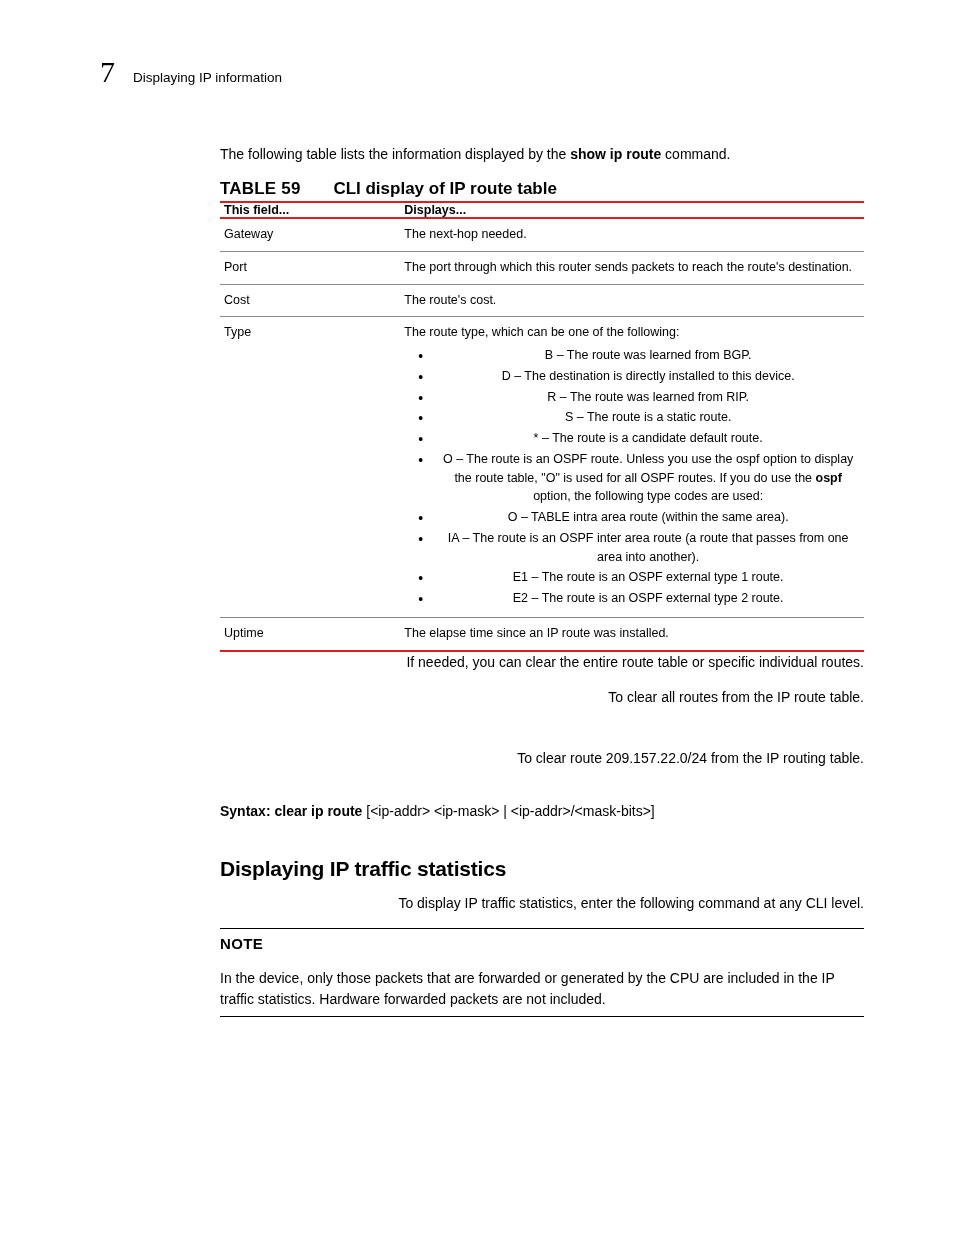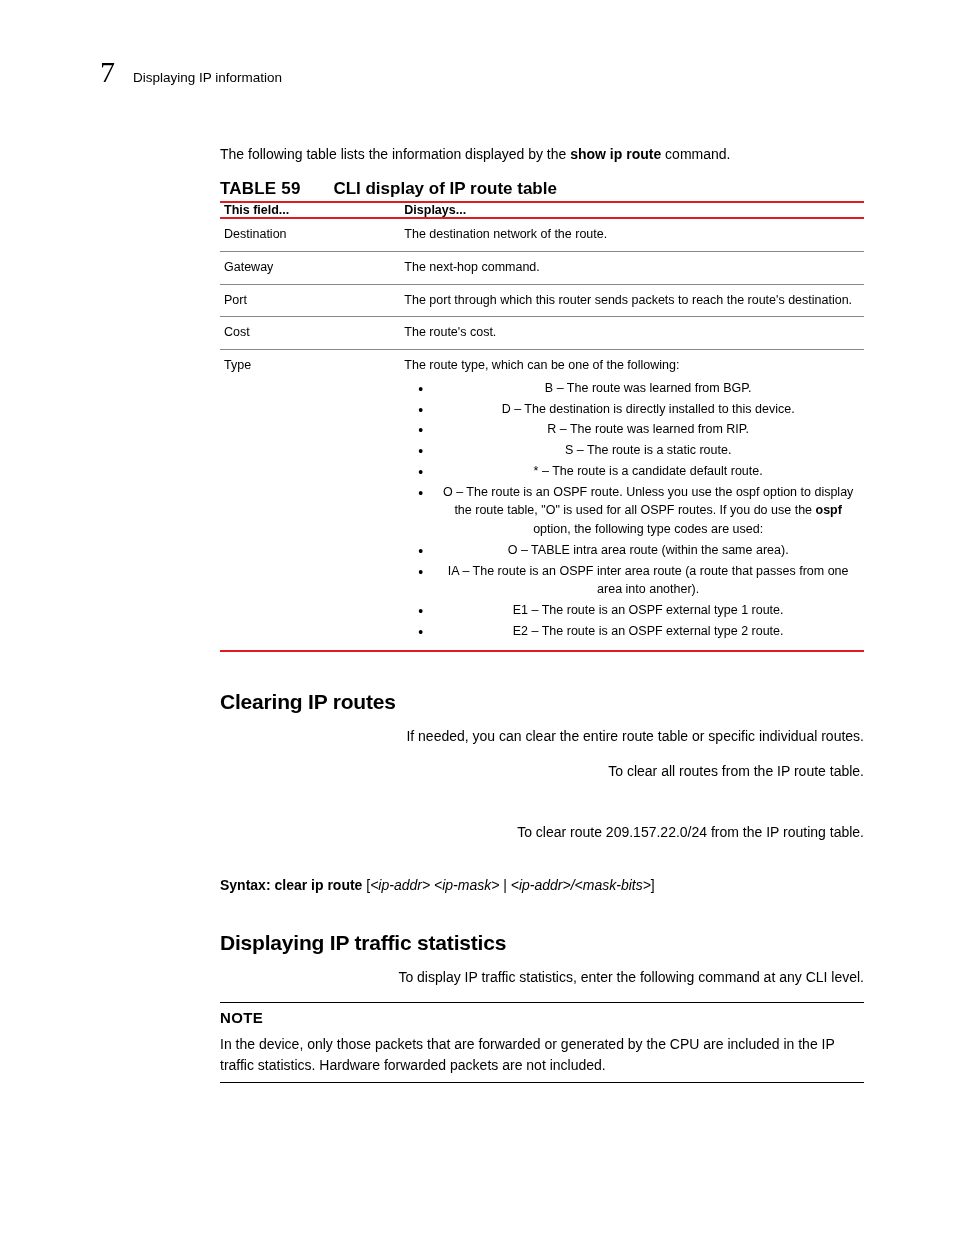--- a/index.html
+++ b/index.html
@@ -97,36 +97,36 @@
     font-size: 14px;
     line-height: 1.5;
     margin: 0 0 14px 0;
     text-align: right;
   }
   p.syntax {
     font-size: 14px;
     margin: 22px 0 14px 0;
   }
   p.syntax .lbl { font-weight: 700; }
-  p.syntax .it { font-style: italic; }
+  p.syntax .it { }
   .notebox {
     border-top: 1.5px solid #000;
     border-bottom: 1.5px solid #000;
     padding: 6px 0;
     margin-top: 6px;
   }
   .notebox .nlabel {
     font-weight: 700;
     font-size: 15px;
     letter-spacing: 0.4px;
   }
   .notebox .ntext {
     font-size: 14px;
     line-height: 1.5;
-    margin: 8px 0 0 0;
+    margin: 16px 0 0 0;
   }
 </style>
 </head>
 <body>
 
 <div class="page">
 
   <div class="header">
     <span class="chapnum">7</span>
     <span class="headertitle">Displaying IP information</span>
@@ -145,26 +145,22 @@
 
     <table class="tbl">
       <thead>
         <tr>
           <th class="col-field">This field...</th>
           <th class="col-disp">Displays...</th>
         </tr>
       </thead>
       <tbody>
         <tr>
-          <td>Destination</td>
-          <td>The destination network of the route.</td>
-        </tr>
-        <tr>
           <td>Gateway</td>
-          <td>The next-hop command.</td>
+          <td>The next-hop needed.</td>
         </tr>
         <tr>
           <td>Port</td>
           <td>The port through which this router sends packets to reach the route's destination.</td>
         </tr>
         <tr>
           <td>Cost</td>
           <td>The route's cost.</td>
         </tr>
         <tr>
@@ -180,24 +176,27 @@
               <li>
                 <span>O – The route is an OSPF route.  Unless you use the ospf option to display the route table, "O" is used for all OSPF routes.  If you do use the </span><b>ospf</b><span> option, the following type codes are used:</span>
               </li>
               <li>O – TABLE intra area route (within the same area).</li>
               <li>IA – The route is an OSPF inter area route (a route that passes from one area into another).</li>
               <li>E1 – The route is an OSPF external type 1 route.</li>
               <li>E2 – The route is an OSPF external type 2 route.</li>
             </ul>
           </td>
         </tr>
+        <tr>
+          <td>Uptime</td>
+          <td>The elapse time since an IP route was installed.</td>
+        </tr>
       </tbody>
     </table>
 
-    <h2 class="sec">Clearing IP routes</h2>
     <p class="body">If needed, you can clear the entire route table or specific individual routes.</p>
     <p class="body" style="margin-bottom:40px;">To clear all routes from the IP route table.</p>
     <p class="body" style="margin-bottom:34px;">To clear route 209.157.22.0/24 from the IP routing table.</p>
 
     <p class="syntax">
       <span class="lbl">Syntax:  clear ip route</span><span> [</span><span class="it">&lt;ip-addr&gt; &lt;ip-mask&gt;</span><span> | </span><span class="it">&lt;ip-addr&gt;/&lt;mask-bits&gt;</span><span>]</span>
     </p>
 
     <h2 class="sec">Displaying IP traffic statistics</h2>
     <p class="body">To display IP traffic statistics, enter the following command at any CLI level.</p>

